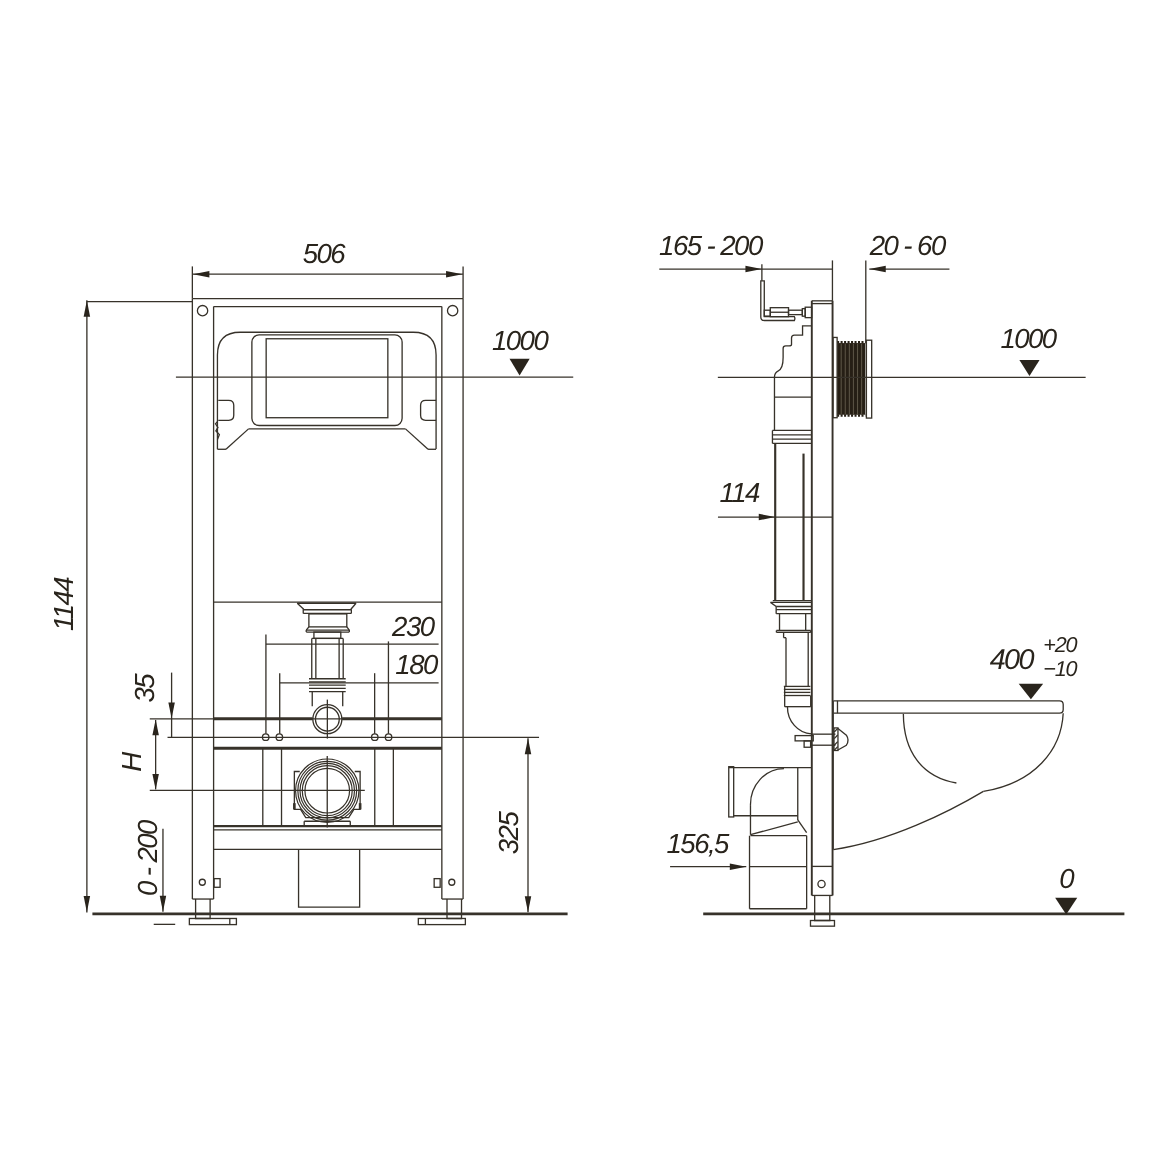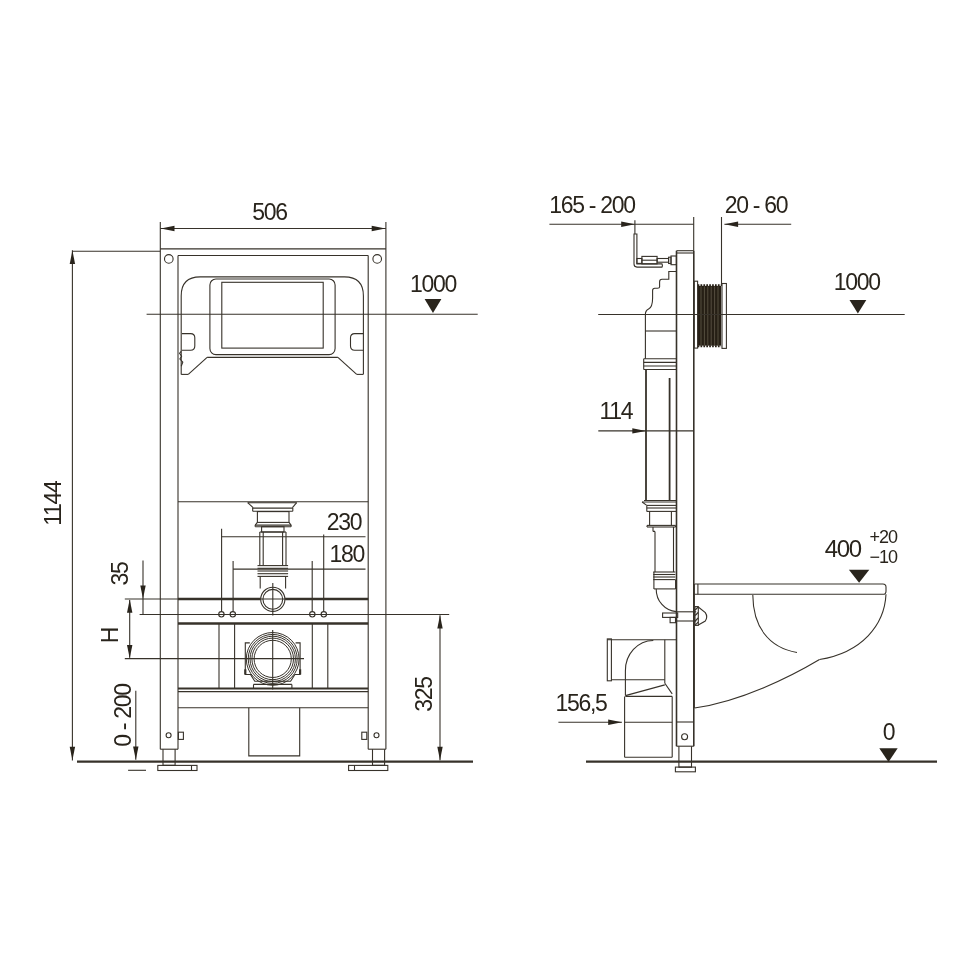--- a/index.html
+++ b/index.html
@@ -1,16 +1,16 @@
 <!DOCTYPE html>
 <html><head>
 <meta charset="utf-8">
 <style>
   html,body{margin:0;padding:0;background:#ffffff;}
-  .page{width:973px;height:973px;position:relative;background:#ffffff;overflow:hidden;}
+  .page{width:973px;height:973px;position:relative;background:#ffffff;overflow:hidden;font-style:italic;}
   svg{position:absolute;left:0;top:0;}
   text{font-family:"Liberation Sans",sans-serif;fill:#29241c;-webkit-font-smoothing:antialiased;}
   .d{font-size:23px;letter-spacing:-1.3px;}
   .s{font-size:18px;letter-spacing:-1px;}
 </style>
 </head>
 <body>
 <div class="page">
 <svg width="973" height="973" viewBox="0 0 973 973" fill="none" stroke="none">
 <g stroke="#37322a" stroke-width="1.1" fill="none">

